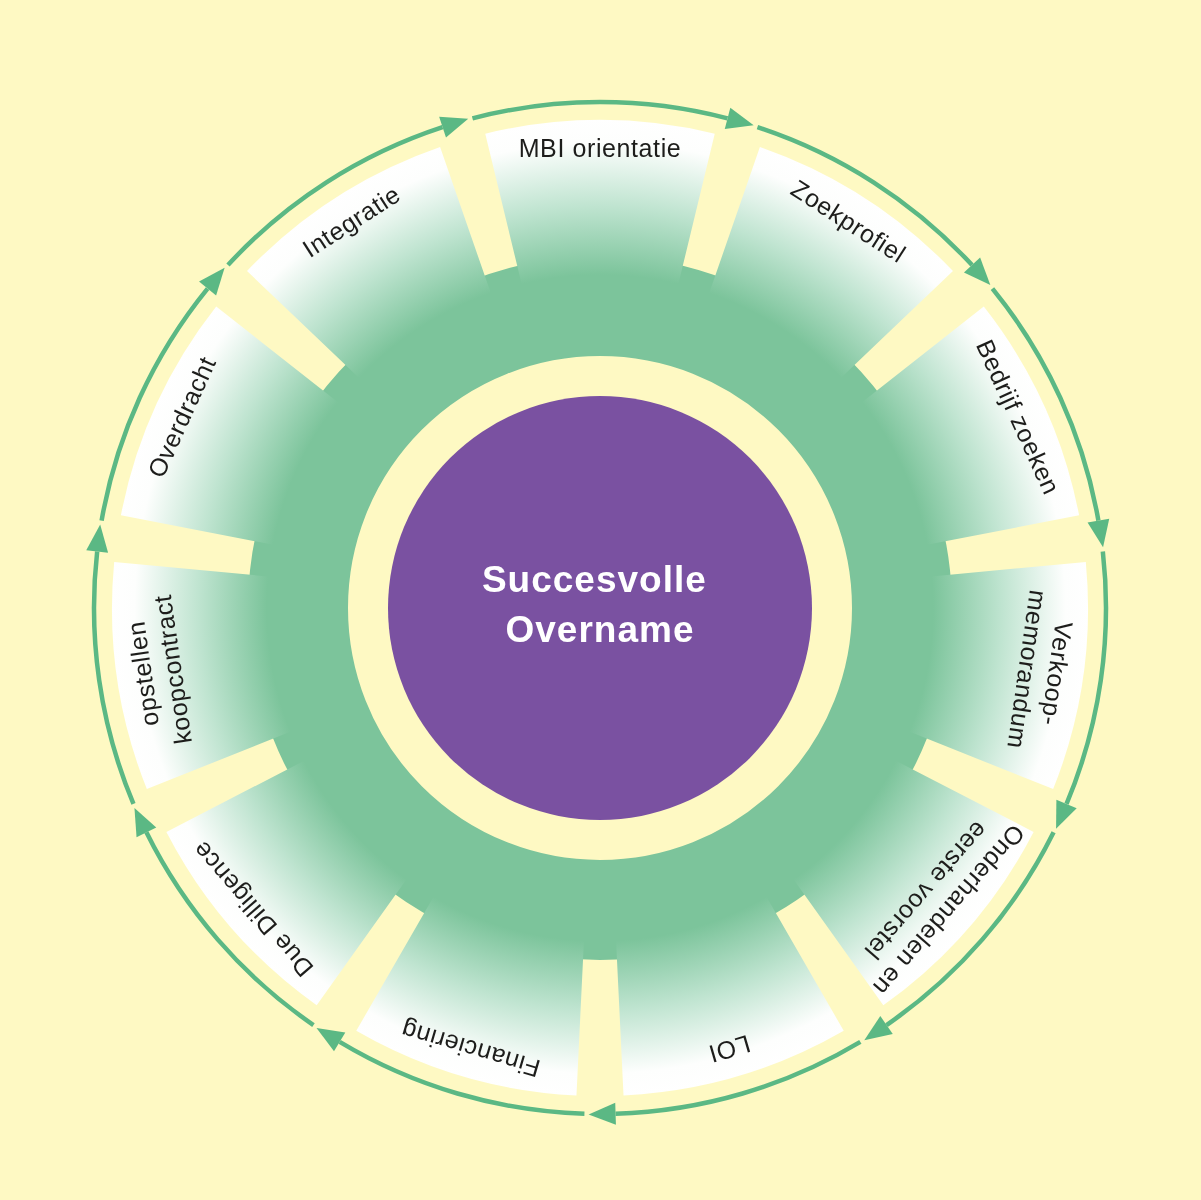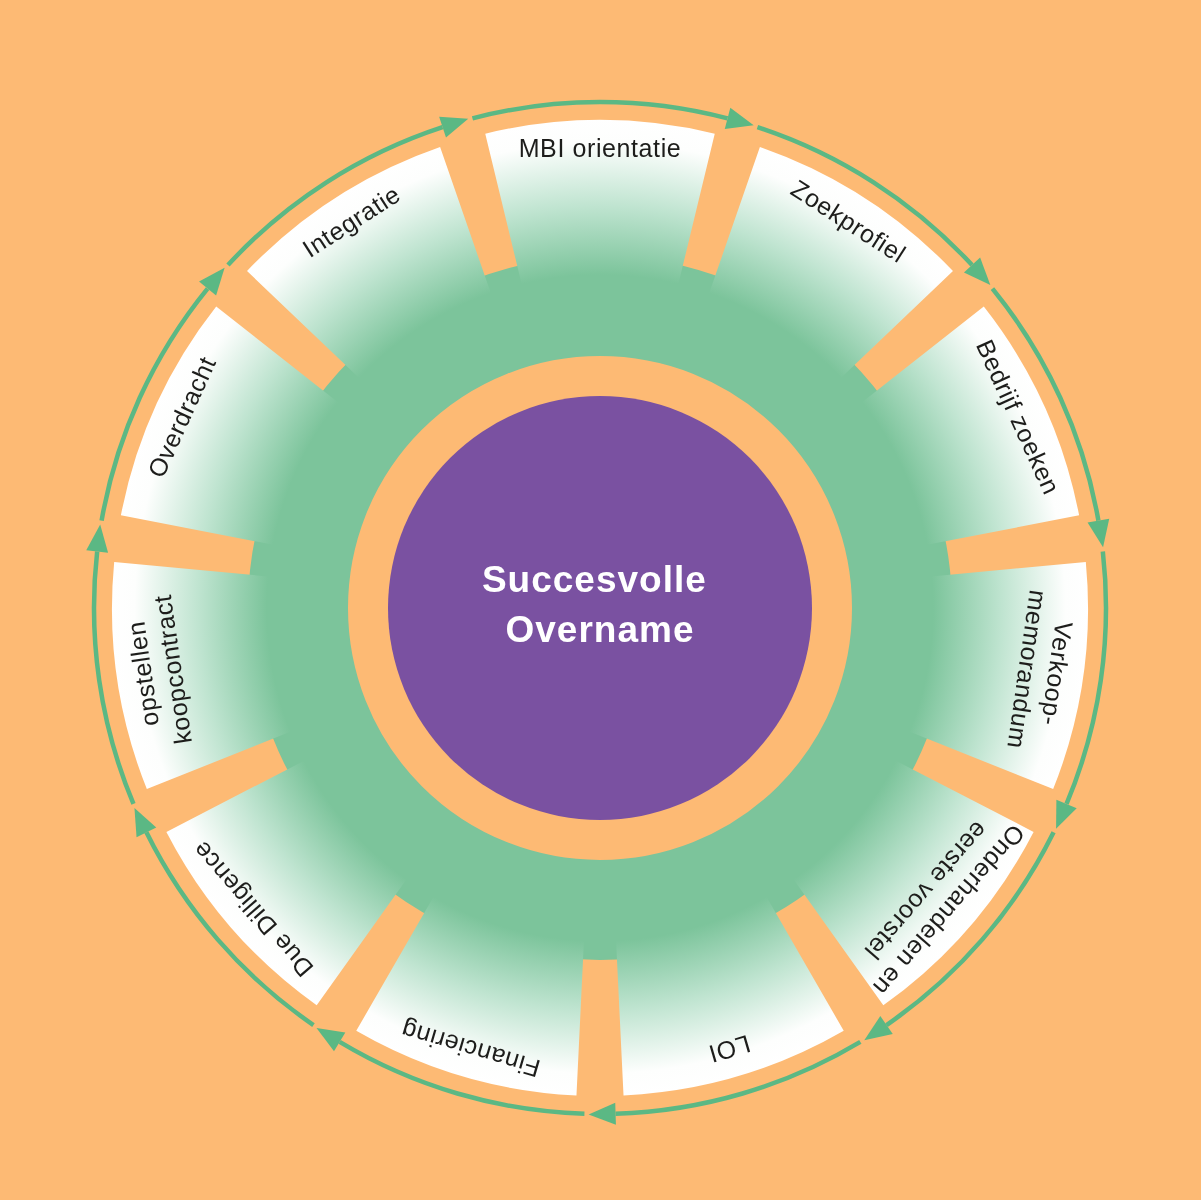--- a/index.html
+++ b/index.html
@@ -8,21 +8,21 @@
     background: #ffffff;
     width: 1201px;
     height: 1200px;
     overflow: hidden;
     font-family: "Liberation Sans", sans-serif;
   }
   #stage {
     position: relative;
     width: 1201px;
     height: 1200px;
-    background: #fdba74;
+    background: #fef9c3;
   }
   svg { display: block; }
   .seg-label {
     font-family: "Liberation Sans", sans-serif;
     font-size: 25px;
     letter-spacing: 0.6px;
     fill: #1d1d1b;
   }
   .center-label {
     font-family: "Liberation Sans", sans-serif;

